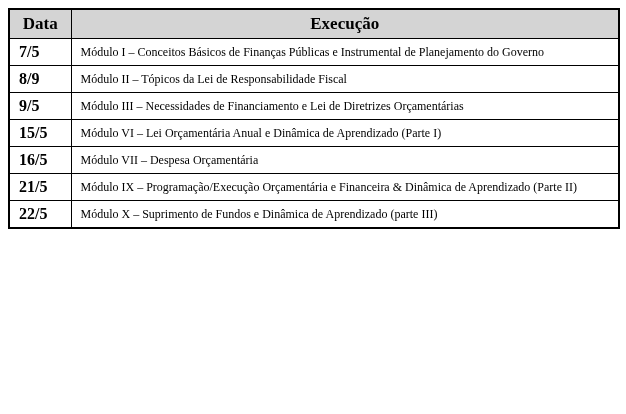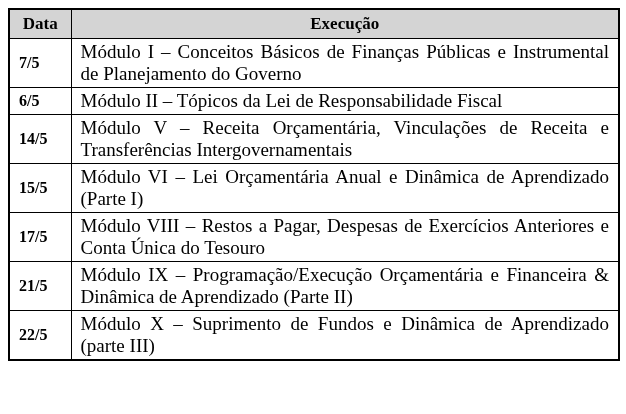--- a/index.html
+++ b/index.html
@@ -40,21 +40,21 @@
   td.date-cell {
     font-weight: bold;
     font-size: 16px;
     line-height: 22px;
     padding: 2px 4px 2px 9px;
     vertical-align: middle;
     white-space: nowrap;
     text-align: left;
   }
   td.module-cell {
-    font-size: 19px;
+    font-size: 12px;
     line-height: 22px;
     padding: 2px 9px;
     vertical-align: middle;
     text-align: justify;
   }
 </style>
 </head>
 <body>
 
 <div class="page">
@@ -68,34 +68,34 @@
         <th class="header-cell">Data</th>
         <th class="header-cell">Execução</th>
       </tr>
     </thead>
     <tbody>
       <tr>
         <td class="date-cell">7/5</td>
         <td class="module-cell">Módulo I – Conceitos Básicos de Finanças Públicas e Instrumental de Planejamento do Governo</td>
       </tr>
       <tr>
-        <td class="date-cell">6/5</td>
+        <td class="date-cell">8/9</td>
         <td class="module-cell">Módulo II – Tópicos da Lei de Responsabilidade Fiscal</td>
       </tr>
       <tr>
-        <td class="date-cell">14/5</td>
-        <td class="module-cell">Módulo V – Receita Orçamentária, Vinculações de Receita e Transferências Intergovernamentais</td>
+        <td class="date-cell">9/5</td>
+        <td class="module-cell">Módulo III – Necessidades de Financiamento e Lei de Diretrizes Orçamentárias</td>
       </tr>
       <tr>
         <td class="date-cell">15/5</td>
         <td class="module-cell">Módulo VI – Lei Orçamentária Anual e Dinâmica de Aprendizado (Parte I)</td>
       </tr>
       <tr>
-        <td class="date-cell">17/5</td>
-        <td class="module-cell">Módulo VIII – Restos a Pagar, Despesas de Exercícios Anteriores e Conta Única do Tesouro</td>
+        <td class="date-cell">16/5</td>
+        <td class="module-cell">Módulo VII – Despesa Orçamentária</td>
       </tr>
       <tr>
         <td class="date-cell">21/5</td>
         <td class="module-cell">Módulo IX – Programação/Execução Orçamentária e Financeira &amp; Dinâmica de Aprendizado (Parte II)</td>
       </tr>
       <tr>
         <td class="date-cell">22/5</td>
         <td class="module-cell">Módulo X – Suprimento de Fundos e Dinâmica de Aprendizado (parte III)</td>
       </tr>
     </tbody>

